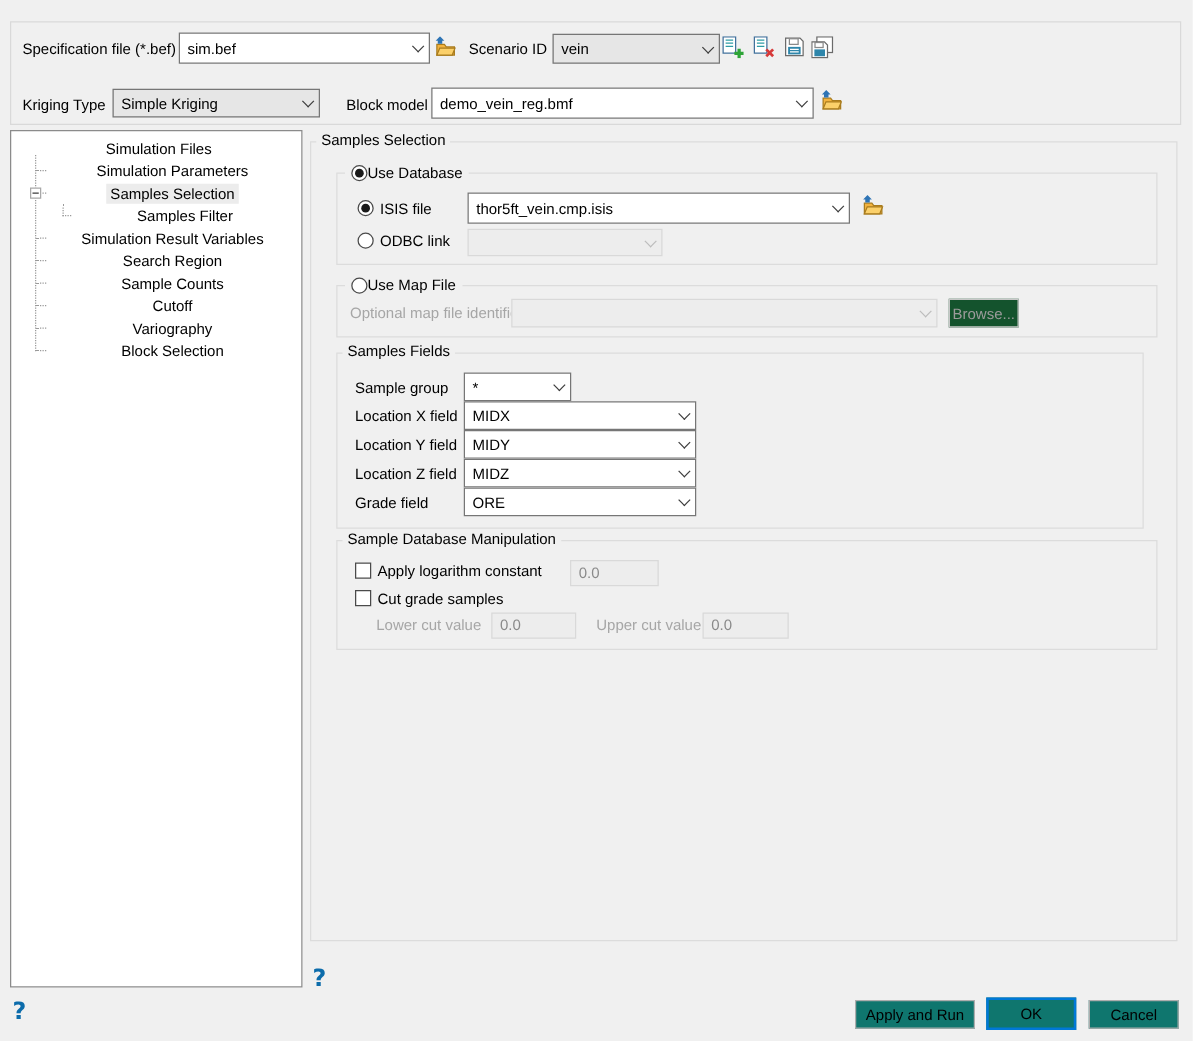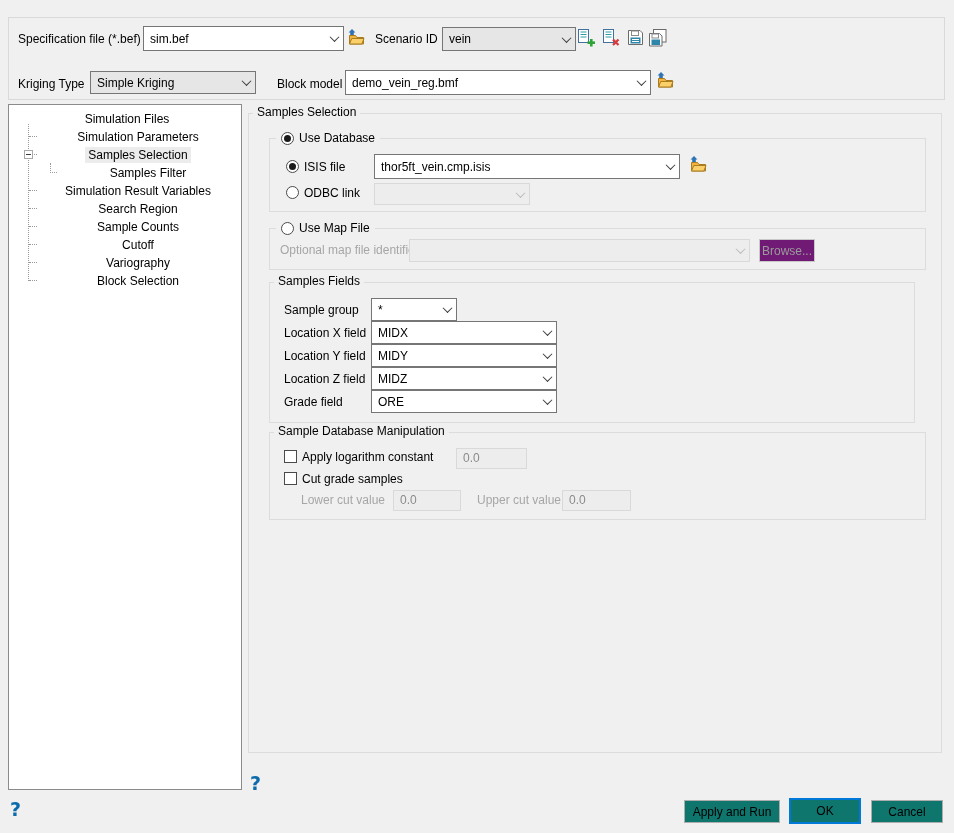--- a/index.html
+++ b/index.html
@@ -20,27 +20,27 @@
   .combo.dis .chev::after { border-color:#bcbcbc; }
 
   .field { position:absolute; background:#ededed; border:1px solid #d9d9d9; color:#8a8a8a; padding:2px 6px; }
 
   .radio { position:absolute; width:13px; height:13px; border:1px solid #4a4a4a; border-radius:50%; background:#fff; }
   .radio.on::after { content:""; position:absolute; left:2px; top:2px; width:7px; height:7px; border-radius:50%; background:#1a1a1a; }
   .check { position:absolute; width:13px; height:13px; border:1px solid #4a4a4a; background:#fff; }
 
   .grp { position:absolute; border:1px solid #dcdcdc; }
   .grp-title { position:absolute; top:-9px; left:4px; background:#f0f0f0; padding:0 4px; white-space:nowrap; line-height:15px; }
-  .radio-cap { position:absolute; top:-10px; left:6px; background:#f0f0f0; padding:0 5px; display:flex; align-items:center; gap:5px; height:18px; white-space:nowrap; }
+  .radio-cap { position:absolute; top:-10px; left:6px; background:#f0f0f0; padding:0 5px; display:flex; align-items:center; height:18px; white-space:nowrap; }
   .radio-cap .r { width:13px; height:13px; border:1px solid #4a4a4a; border-radius:50%; background:#fff; position:relative; flex:none; }
   .radio-cap .r.on::after { content:""; position:absolute; left:2px; top:2px; width:7px; height:7px; border-radius:50%; background:#1a1a1a; }
 
   .btn { position:absolute; background:#0f766e; border:1px solid #adadad; display:flex; align-items:center; justify-content:center; cursor:pointer; }
   .btn.def { border:2px solid #0078d7; }
-  .btn.dis { background:#701a75; border-color:#c8c8c8; color:#9b9b9b; cursor:default; }
+  .btn.dis { background:#14532d; border-color:#c8c8c8; color:#9b9b9b; cursor:default; }
 
   .help { position:absolute; color:#0c6cab; font-weight:800; font-size:19px; line-height:19px; font-family:"DejaVu Sans",sans-serif; cursor:pointer; }
 
   .tree { position:absolute; left:8px; top:104px; width:234px; height:686px; background:#fff; border:1px solid #8b8b8b; }
   .trow { position:absolute; left:1px; right:1px; height:18px; display:flex; align-items:center; cursor:default;justify-content:center; }
   .trow .tl { white-space:nowrap; padding:1px 3px; }
   .trow.sel .tl { background:#ececec; }
   .dot-v { position:absolute; border-left:1px dotted #9a9a9a; width:0; }
   .dot-h { position:absolute; border-top:1px dotted #9a9a9a; height:0; }
   .expander { position:absolute; width:9px; height:9px; background:#fff; border:1px solid #a8a8a8; }

